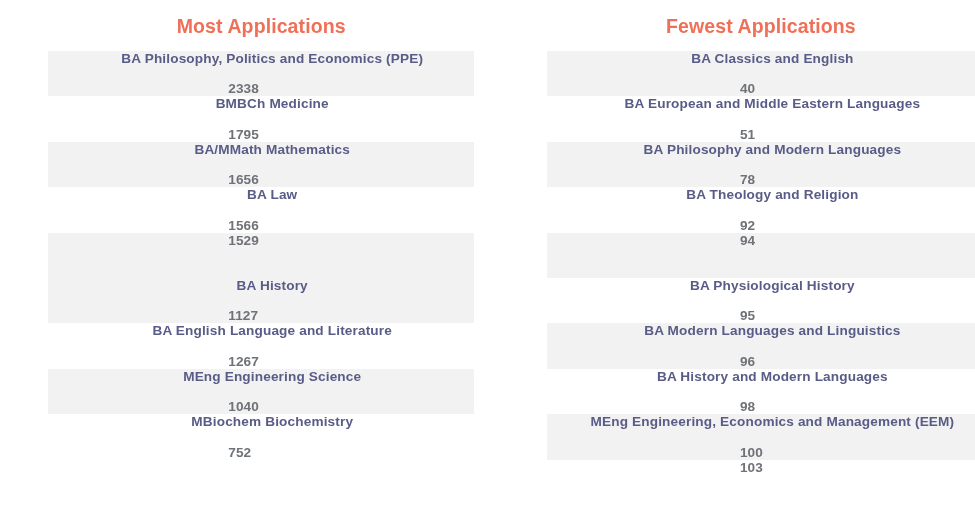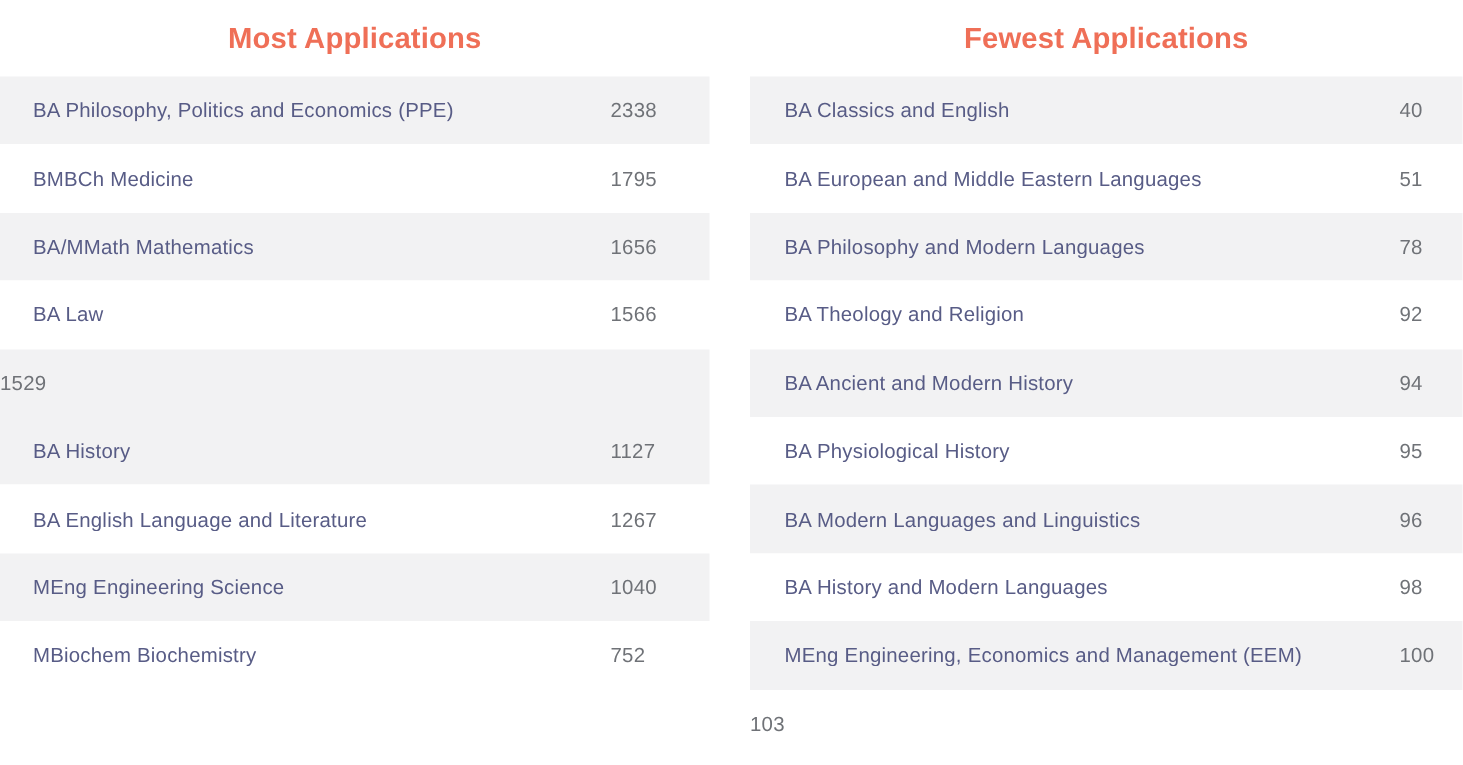--- a/index.html
+++ b/index.html
@@ -21,20 +21,21 @@
     height: 510px;
     display: flex;
     flex-direction: row;
     box-sizing: border-box;
   }
 
   .panel {
     box-sizing: border-box;
     display: flex;
     flex-direction: column;
+    margin-left: 48px;
   }
 
   .panel-left {
     width: 473px;
     padding-left: 0px;
   }
 
   .panel-gap {
     width: 27px;
   }
@@ -57,25 +58,26 @@
   }
 
   .table {
     display: flex;
     flex-direction: column;
     width: 100%;
   }
 
   .row {
     display: flex;
-    flex-direction: row;
+    flex-direction: column;
     align-items: center;
     height: 45.4px;
     box-sizing: border-box;
     background: #ffffff;
+    font-weight: bold;
   }
 
   .row.shaded {
     background: #f2f2f3;
   }
 
   .row .label {
     flex: 1 1 auto;
     color: #585c86;
     font-size: 13.6px;
@@ -160,21 +162,20 @@
         </div>
         <div class="row shaded">
           <div class="label">BA Philosophy and Modern Languages</div>
           <div class="value">78</div>
         </div>
         <div class="row">
           <div class="label">BA Theology and Religion</div>
           <div class="value">92</div>
         </div>
         <div class="row shaded">
-          <div class="label">BA Ancient and Modern History</div>
           <div class="value">94</div>
         </div>
         <div class="row">
           <div class="label">BA Physiological History</div>
           <div class="value">95</div>
         </div>
         <div class="row shaded">
           <div class="label">BA Modern Languages and Linguistics</div>
           <div class="value">96</div>
         </div>

